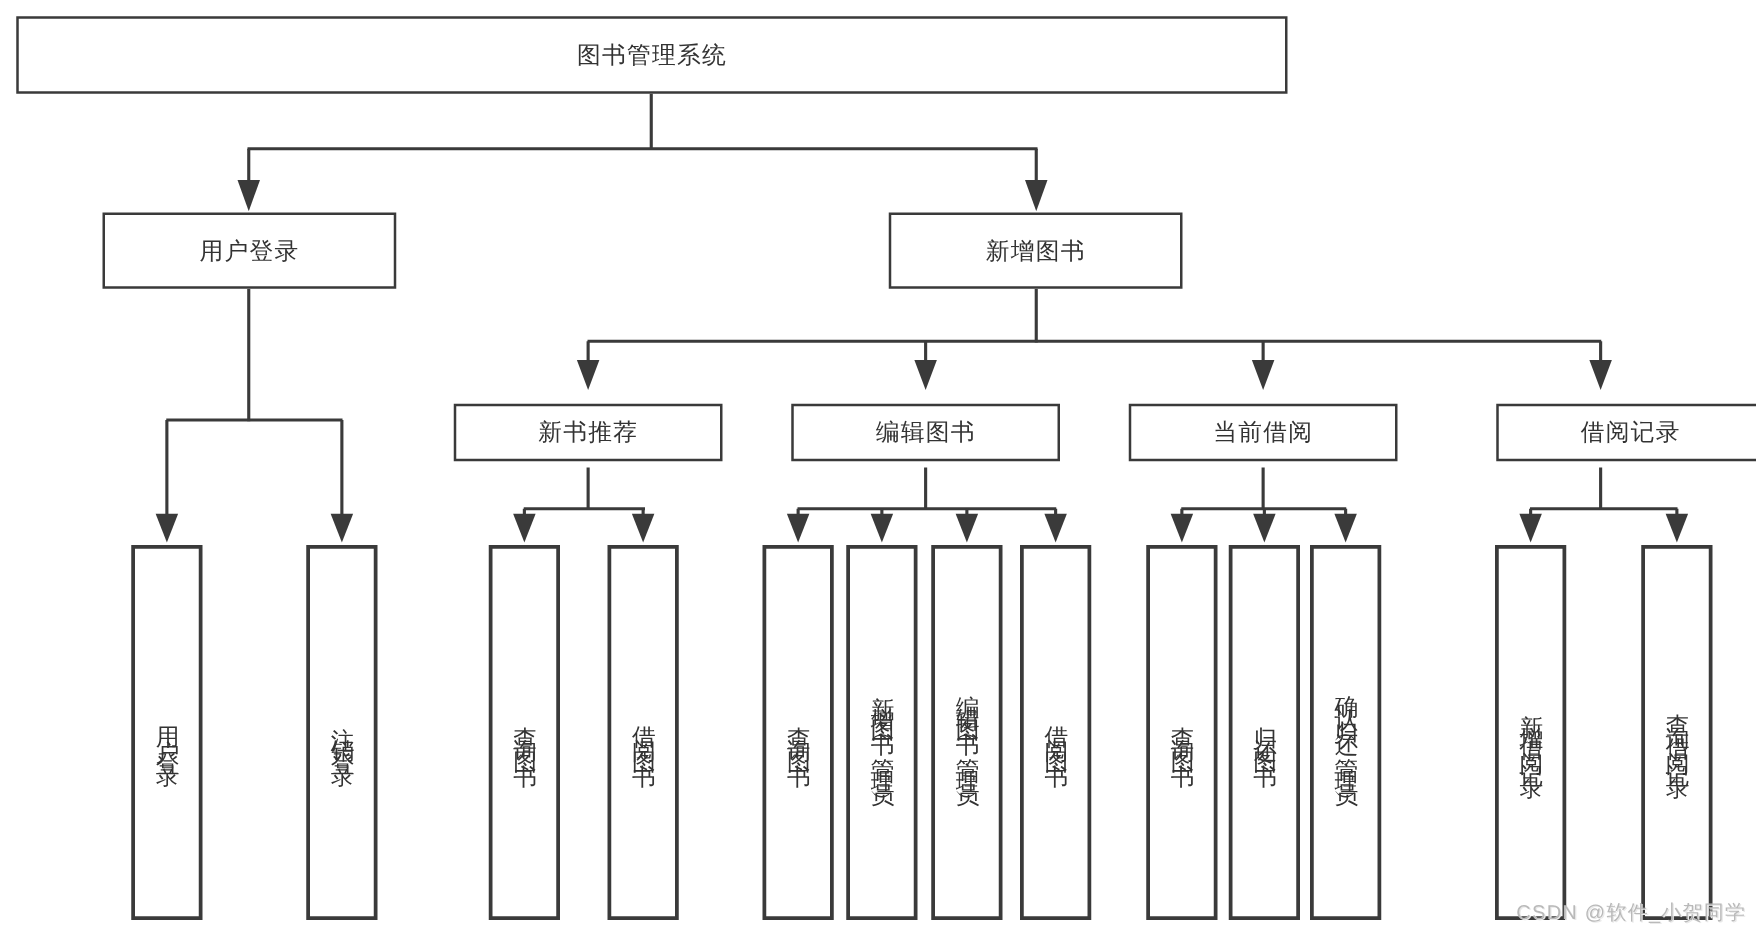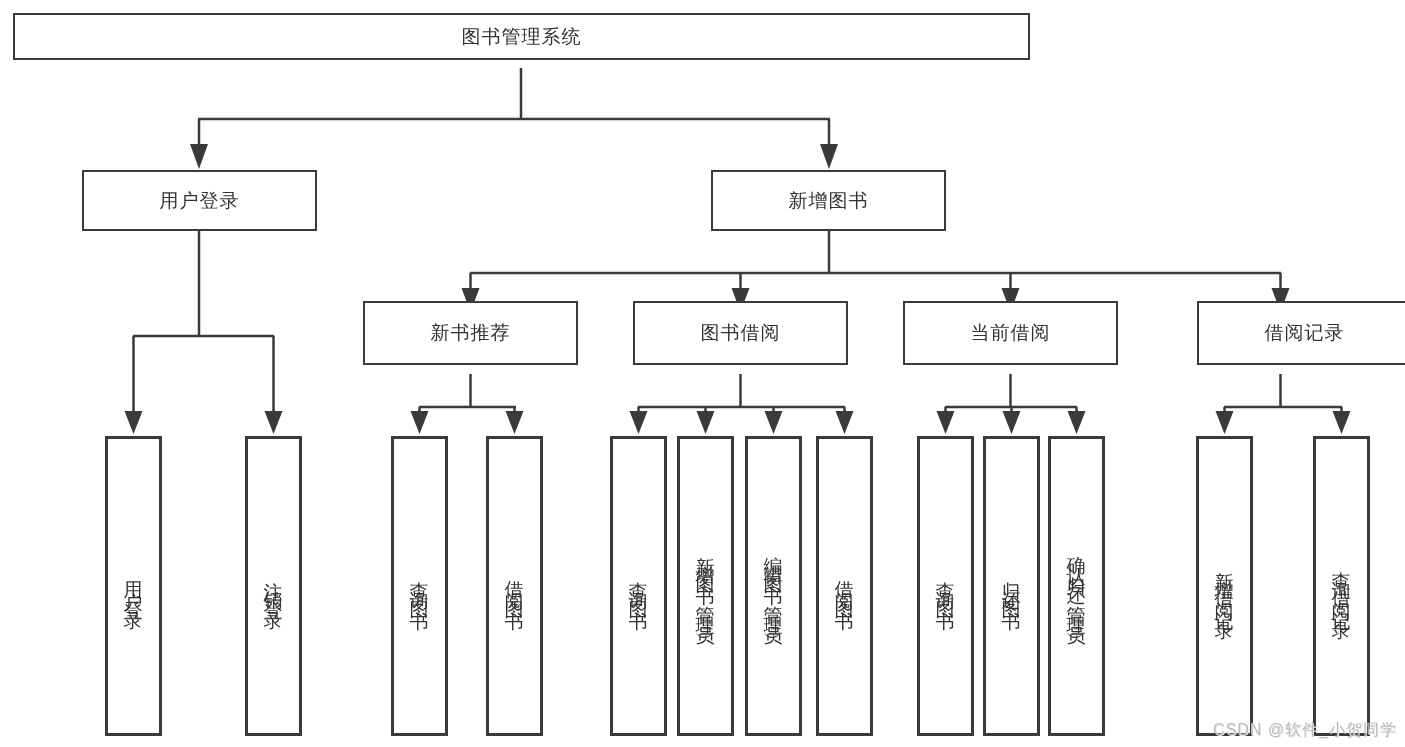--- a/index.html
+++ b/index.html
@@ -30,23 +30,23 @@
     background: #ffffff;
     border: 2.5px solid #3a3a3a;
     display: flex;
     align-items: center;
     justify-content: center;
     color: #333333;
     font-size: 19px;
     letter-spacing: 1px;
     white-space: nowrap;
   }
-  .root-box   { left: 13px;  top: 13px;  width: 1017px; height: 47px; align-items: center; }
+  .root-box   { left: 13px;  top: 13px;  width: 1017px; height: 62px; align-items: center; }
   .l2-box     { top: 170px; width: 235px; height: 61px; }
-  .l3-box     { top: 301px; width: 215px; height: 64px; }
+  .l3-box     { top: 323px; width: 215px; height: 46px; }
   .leaf {
     top: 436px;
     width: 57px;
     height: 300px;
     border-width: 3px;
   }
   .leaf span {
     writing-mode: vertical-rl;
     text-orientation: mixed;
     letter-spacing: 10px;
@@ -139,21 +139,21 @@
     <span>用户登录</span>
   </div>
   <div class="box l2-box" style="left:711px;">
     <span>新增图书</span>
   </div>
 
   <div class="box l3-box" style="left:363px;">
     <span>新书推荐</span>
   </div>
   <div class="box l3-box" style="left:633px;">
-    <span>图书借阅</span>
+    <span>编辑图书</span>
   </div>
   <div class="box l3-box" style="left:903px;justify-content:center;">
     <span>当前借阅</span>
   </div>
   <div class="box l3-box" style="left:1173px;margin-left:24px;">
     <span>借阅记录</span>
   </div>
 
   <div class="box leaf" style="left:105px;">
     <span>用户登录</span>

